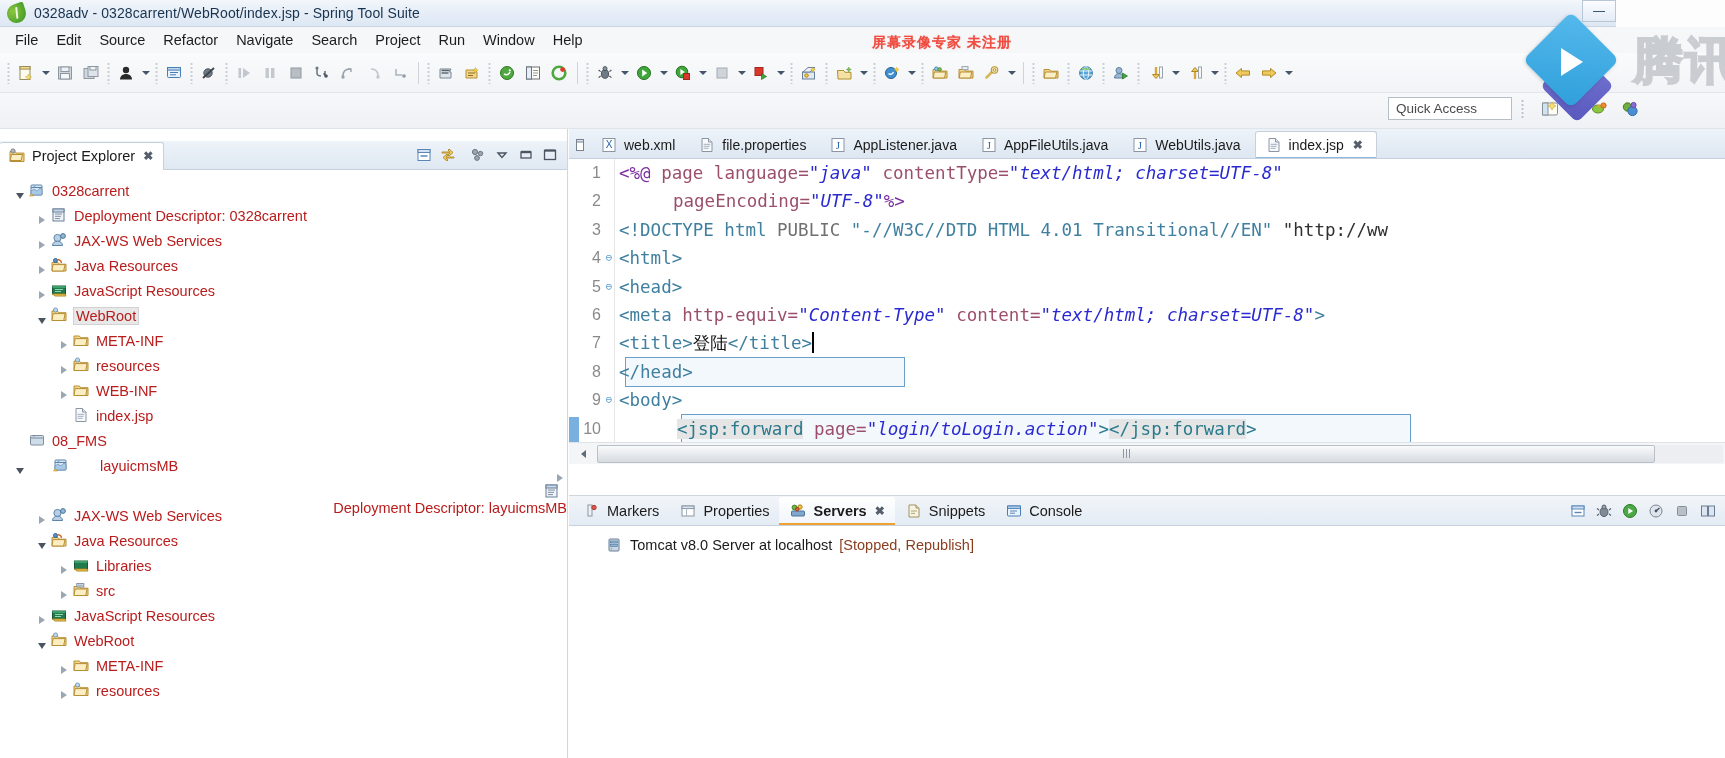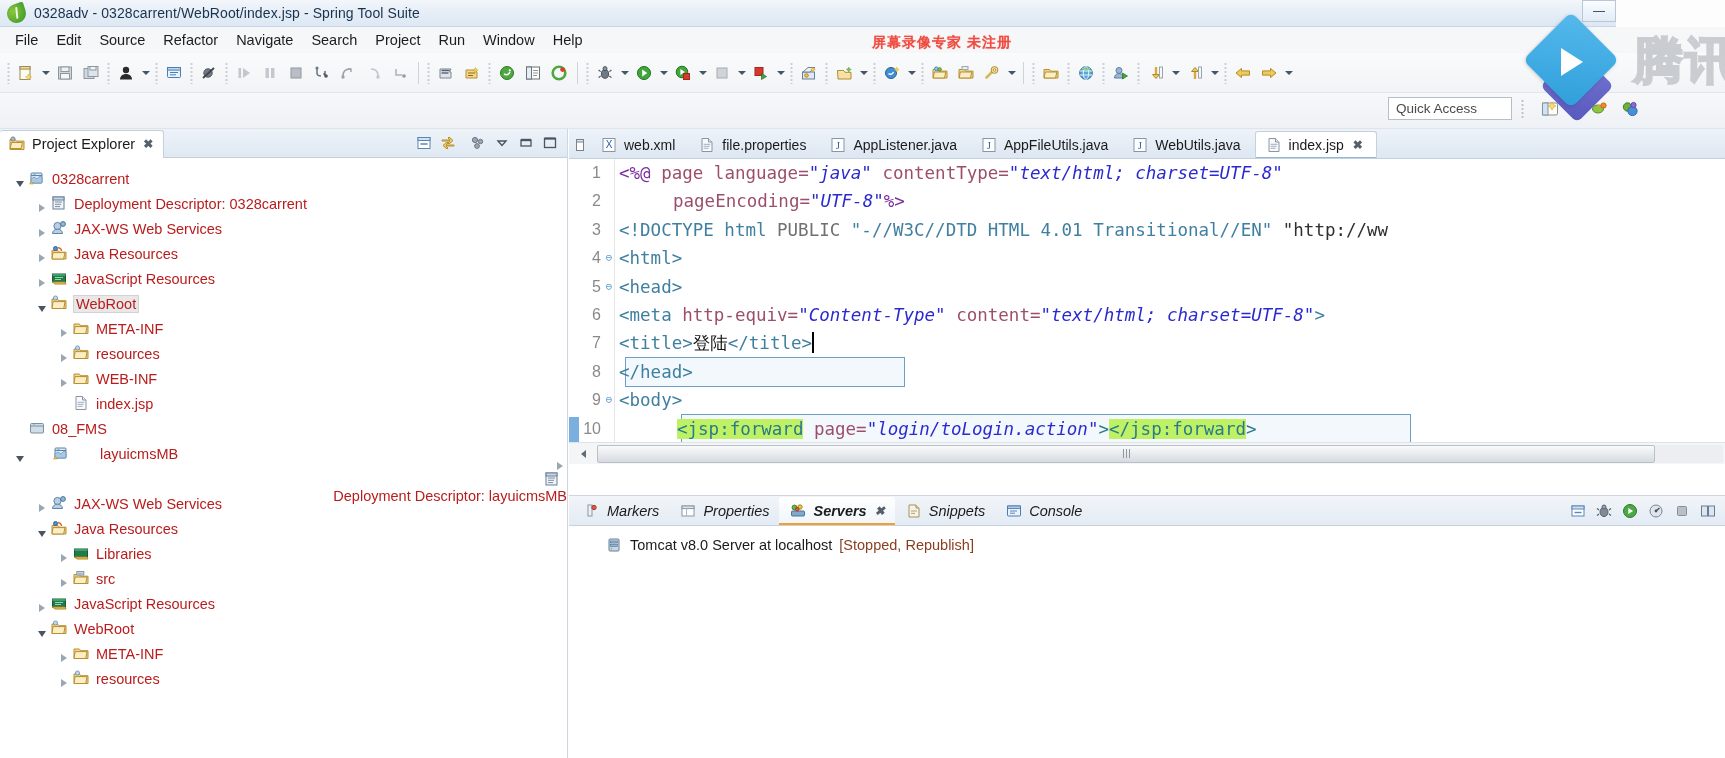--- a/index.html
+++ b/index.html
@@ -139,20 +139,21 @@
 
   
   .explorer {
     position: absolute; left: 0; top: 129px; width: 568px; height: 629px;
     background: #ffffff; border-right: 1px solid #cfd6de;
   }
   .ex-tabbar {
     height: 29px; background: linear-gradient(to bottom,#eef3f9,#dfe8f2);
     display:flex; align-items:center; position:relative;
     border-bottom: 1px solid #c5d0dc;
+    margin-top: 12px;
   }
   .ex-tab {
     height: 28px; background:#ffffff; display:flex; align-items:center;
     padding: 0 10px 0 8px; border-top:1px solid #c5d0dc; border-right:1px solid #c5d0dc;
     border-top-left-radius:3px; border-top-right-radius:3px; margin-top:1px;
   }
   .ex-tab-label { font-size: 14.5px; color:#1b1b1b; margin-left:6px; }
   .ex-tab-close { margin-left:8px; font-size:12px; color:#55606c; font-weight:bold; }
   .ex-tools { position:absolute; right:6px; top:3px; display:flex; align-items:center; gap:2px; }
   .ex-tool { width:22px;height:22px; display:flex;align-items:center;justify-content:center; border-radius:2px;}
@@ -219,21 +220,21 @@
   .ctext { padding-left: 4px; }
   .tk-tag    { color:#3f7f9f; }
   .tk-tag2   { color:#2a7a8c; }
   .tk-attr   { color:#9c4f6c; }
   .tk-str    { color:#2a2ad0; font-style: italic; }
   .tk-jsp    { color:#7b2fa0; }
   .tk-plain  { color:#303030; }
   .tk-dt     { color:#3f7f9f; }
   .tk-dtk    { color:#707070; }
   .tk-cjk    { color:#111111; font-family:"DejaVu Sans", sans-serif; }
-  .hl-gray   { background:#bef264; }
+  .hl-gray   { background:#e5e5e5; }
   .occ-box {
     position:absolute; border:1px solid #6a9fc9; background:rgba(220,235,250,.35);
     pointer-events:none;
   }
   .cur-line-mark {
     position:absolute; left:0; width:10px; height:28px; background:#7ab0e0;
   }
   .caret { display:inline-block; width:1.5px; height:21px; background:#000; vertical-align:-4px; }
   .hscroll-row {
     position:absolute; bottom:0; left:0; width:100%; height: 22px;
@@ -1024,21 +1025,21 @@
           <div class="hs-thumb">
               <div class="hs-grip"></div>
             </div>
         </div>
       </div>
     </div>
   </div>
 
   <div class="bottom">
     <div class="bp-tabbar">
-      <div id="bptabs" style="display:flex;padding-left:4px;font-style:italic;">
+      <div id="bptabs" style="display:flex;padding-left:4px;">
           <div class="bp-tab">
             <span class="bico">
               <svg class="ico" viewBox="0 0 18 18">
                 <rect x="5" y="3" width="4" height="11" fill="#eef2f6" stroke="#8a96a3"></rect>
                 <circle cx="11" cy="5.5" r="2.2" fill="#e0564a" stroke="#a93a30"></circle>
               </svg>
             </span>
             <span>Markers</span>
           </div>
           <div class="bp-tab">

